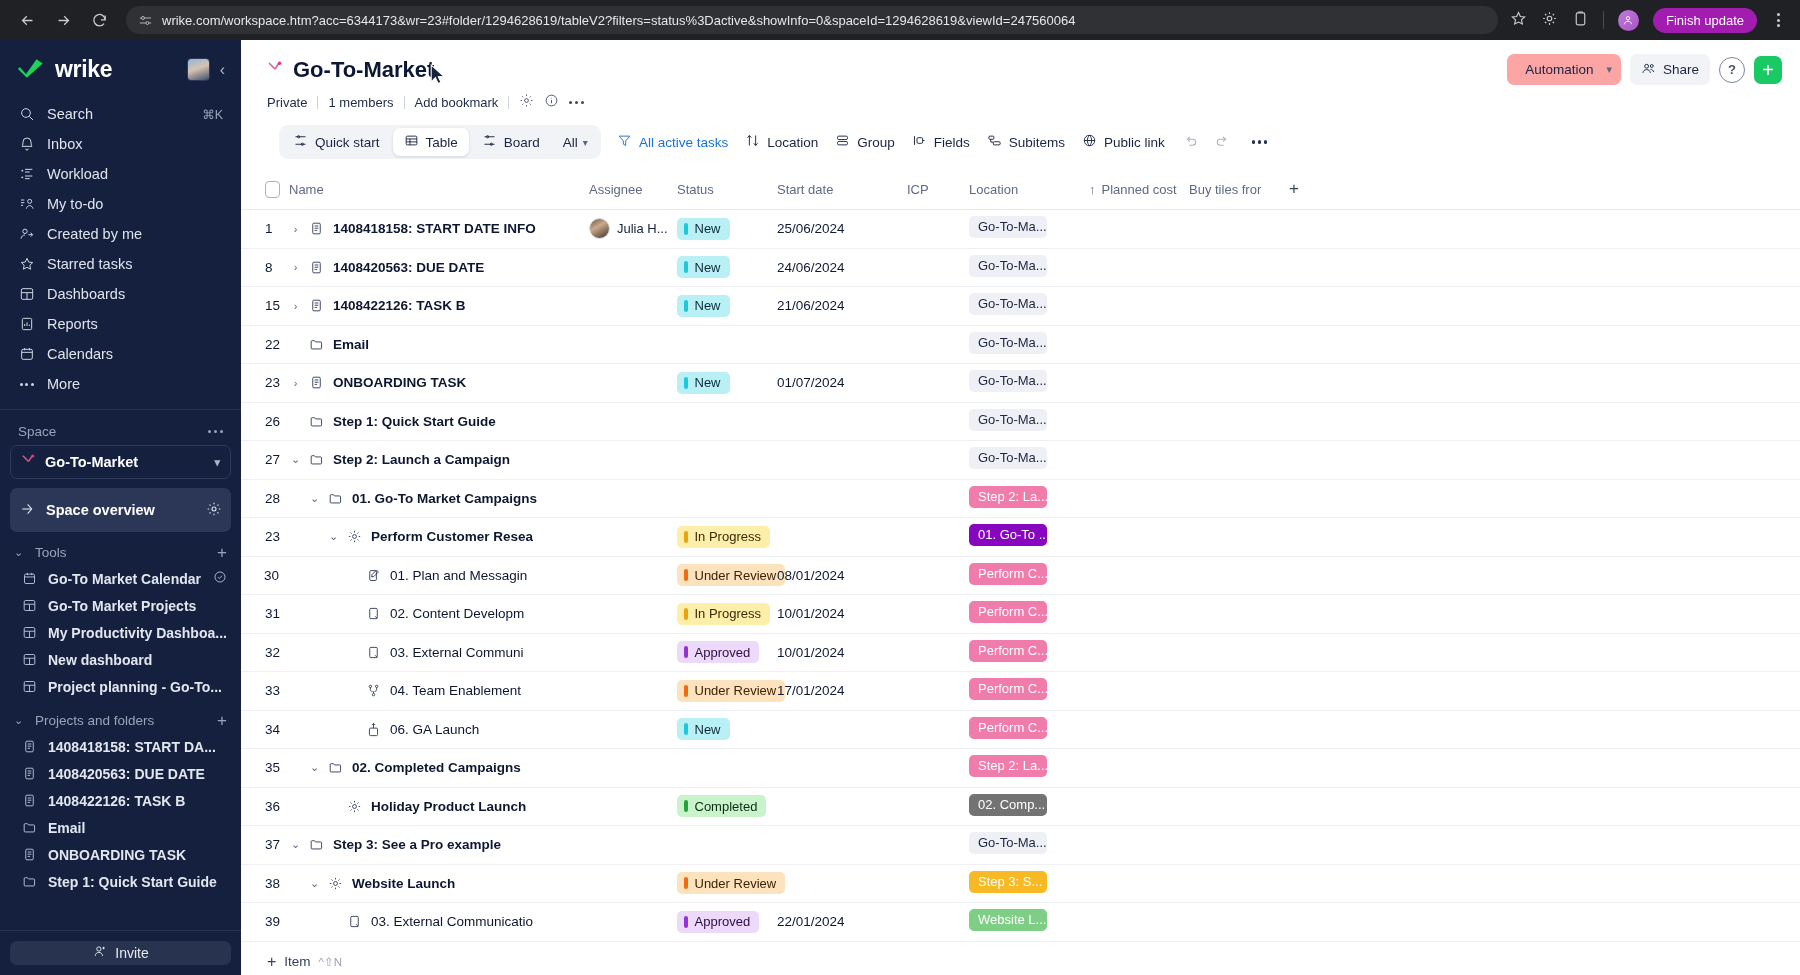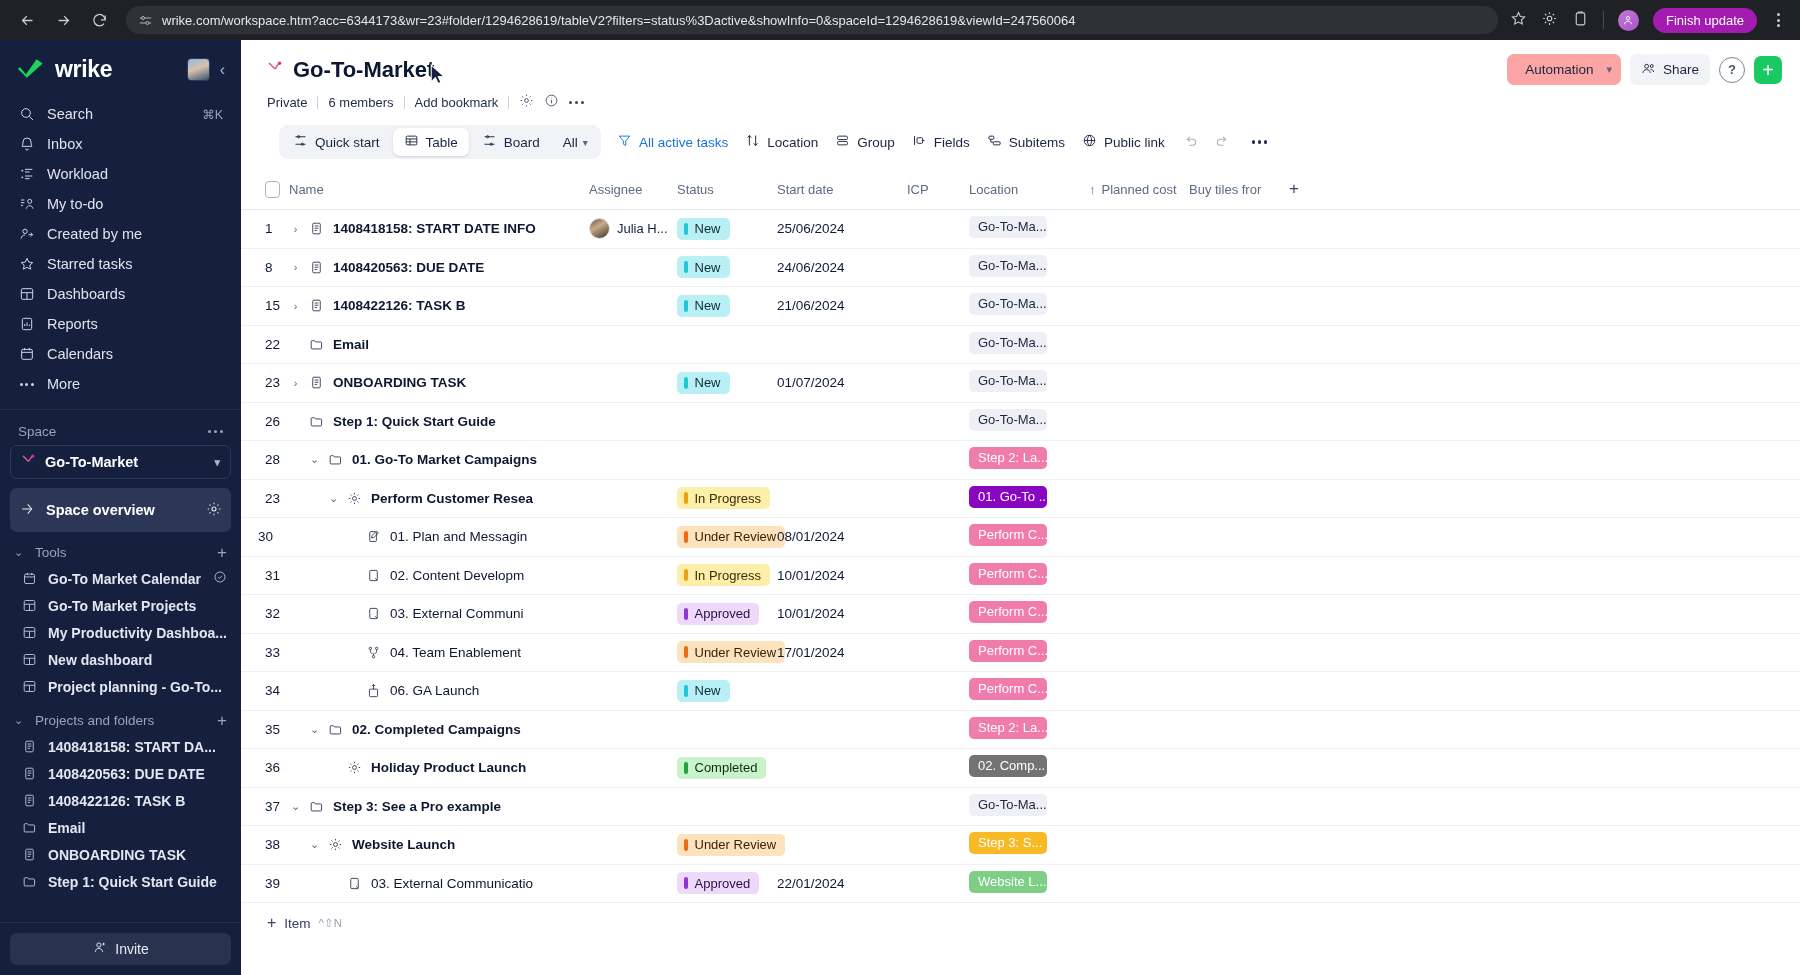--- a/index.html
+++ b/index.html
@@ -125,21 +125,21 @@
   .tree-item .t { overflow: hidden; text-overflow: ellipsis; }
   .tree-item .chk { margin-left: auto; }
   .tree-item .chk svg { width: 14px; height: 14px; stroke: #c6cde0; fill: none; stroke-width: 1.4; }
 
   .sb-foot {
     position: absolute; bottom: 0; left: 0; right: 0;
     border-top: 1px solid #26314f; padding: 10px;
     background: #15203f;
   }
   .invite-btn {
-    height: 32px; border-radius: 7px; background: #27334f;
+    height: 24px; border-radius: 7px; background: #27334f;
     display: flex; align-items: center; justify-content: center; gap: 8px;
     font-size: 14px; color: #e7eaf2; font-weight: 500;
   }
   .invite-btn svg { width: 15px; height: 15px; stroke: #e7eaf2; fill: none; stroke-width: 1.5; }
 
   
   .main { flex: 1; display: flex; flex-direction: column; background: #fff; min-width: 0; }
 
   .main-header { padding: 14px 18px 0 26px; }
   .title-row { display: flex; align-items: center; gap: 10px; position: relative; }
@@ -643,21 +643,21 @@
             <span>Share</span>
           </div>
           <div class="help-circle">?</div>
           <div class="green-plus">+</div>
         </div>
       </div>
 
       <div class="meta-row">
         <span class="mi">Private</span>
         <span class="msep"></span>
-        <span class="mi">6 members</span>
+        <span class="mi">1 members</span>
         <span class="msep"></span>
         <span class="mi">Add bookmark</span>
         <span class="msep"></span>
         <span><svg viewBox="0 0 24 24">
               <circle cx="12" cy="12" r="3"></circle>
               <path d="M12 2.5v2.2M12 19.3v2.2M21.5 12h-2.2M4.7 12H2.5M18.7 5.3l-1.6 1.6M6.9 17.1l-1.6 1.6M18.7 18.7l-1.6-1.6M6.9 6.9L5.3 5.3"></path>
             </svg></span>
         <span><svg viewBox="0 0 24 24">
               <circle cx="12" cy="12" r="8.6"></circle>
               <path d="M12 11v5.4M12 7.6v.9"></path>
@@ -982,20 +982,42 @@
               <td></td>
               <td></td>
               <td></td>
               <td></td>
               <td><span class="loc-badge" style="background: rgb(238, 240, 245); color: rgb(27, 39, 64);">Go-To-Ma...</span></td>
               <td></td>
               <td></td>
               <td></td>
             </tr>
             <tr>
+              <td class="c-num" style="padding-left: 24px;">27</td>
+              <td>
+                <div class="name-cell" style="padding-left: 0px;">
+                  <span class="twisty">⌄</span>
+                  <span class="row-ico">
+                    <svg viewBox="0 0 24 24">
+                      <path d="M3.5 7.5a1.6 1.6 0 0 1 1.6-1.6h3.6l1.8 2h8a1.6 1.6 0 0 1 1.6 1.6v8a1.6 1.6 0 0 1-1.6 1.6H5.1a1.6 1.6 0 0 1-1.6-1.6z"></path>
+                    </svg>
+                  </span>
+                  <span class="name-txt">Step 2: Launch a Campaign</span>
+                </div>
+              </td>
+              <td></td>
+              <td></td>
+              <td></td>
+              <td></td>
+              <td><span class="loc-badge" style="background: rgb(238, 240, 245); color: rgb(27, 39, 64);">Go-To-Ma...</span></td>
+              <td></td>
+              <td></td>
+              <td></td>
+            </tr>
+            <tr>
               <td class="c-num" style="padding-left: 24px;">28</td>
               <td>
                 <div class="name-cell" style="padding-left: 19px;">
                   <span class="twisty">⌄</span>
                   <span class="row-ico">
                     <svg viewBox="0 0 24 24">
                       <path d="M3.5 7.5a1.6 1.6 0 0 1 1.6-1.6h3.6l1.8 2h8a1.6 1.6 0 0 1 1.6 1.6v8a1.6 1.6 0 0 1-1.6 1.6H5.1a1.6 1.6 0 0 1-1.6-1.6z"></path>
                     </svg>
                   </span>
                   <span class="name-txt">01. Go-To Market Campaigns</span>
@@ -1030,21 +1052,21 @@
                   <span>In Progress</span>
                 </span></td>
               <td></td>
               <td></td>
               <td><span class="loc-badge" style="background: rgb(136, 6, 192); color: rgb(255, 255, 255);">01. Go-To ...</span></td>
               <td></td>
               <td></td>
               <td></td>
             </tr>
             <tr>
-              <td class="c-num" style="padding-left: 17px;">30</td>
+              <td class="c-num" style="padding-left: 23px;">30</td>
               <td>
                 <div class="name-cell" style="padding-left: 57px;">
                   <span class="twisty"></span>
                   <span class="row-ico">
                     <svg viewBox="0 0 24 24">
                       <path d="M6 6a1.8 1.8 0 0 1 1.8-1.8h7A1.8 1.8 0 0 1 16.6 6v12.2a1.8 1.8 0 0 1-1.8 1.8h-7A1.8 1.8 0 0 1 6 18.2z"></path>
                       <path d="M16.8 3.4l3 3-7.2 7.2-3.6.6.6-3.6z"></path>
                     </svg>
                   </span>
                   <span class="name-txt reg">01. Plan and Messagin</span>

